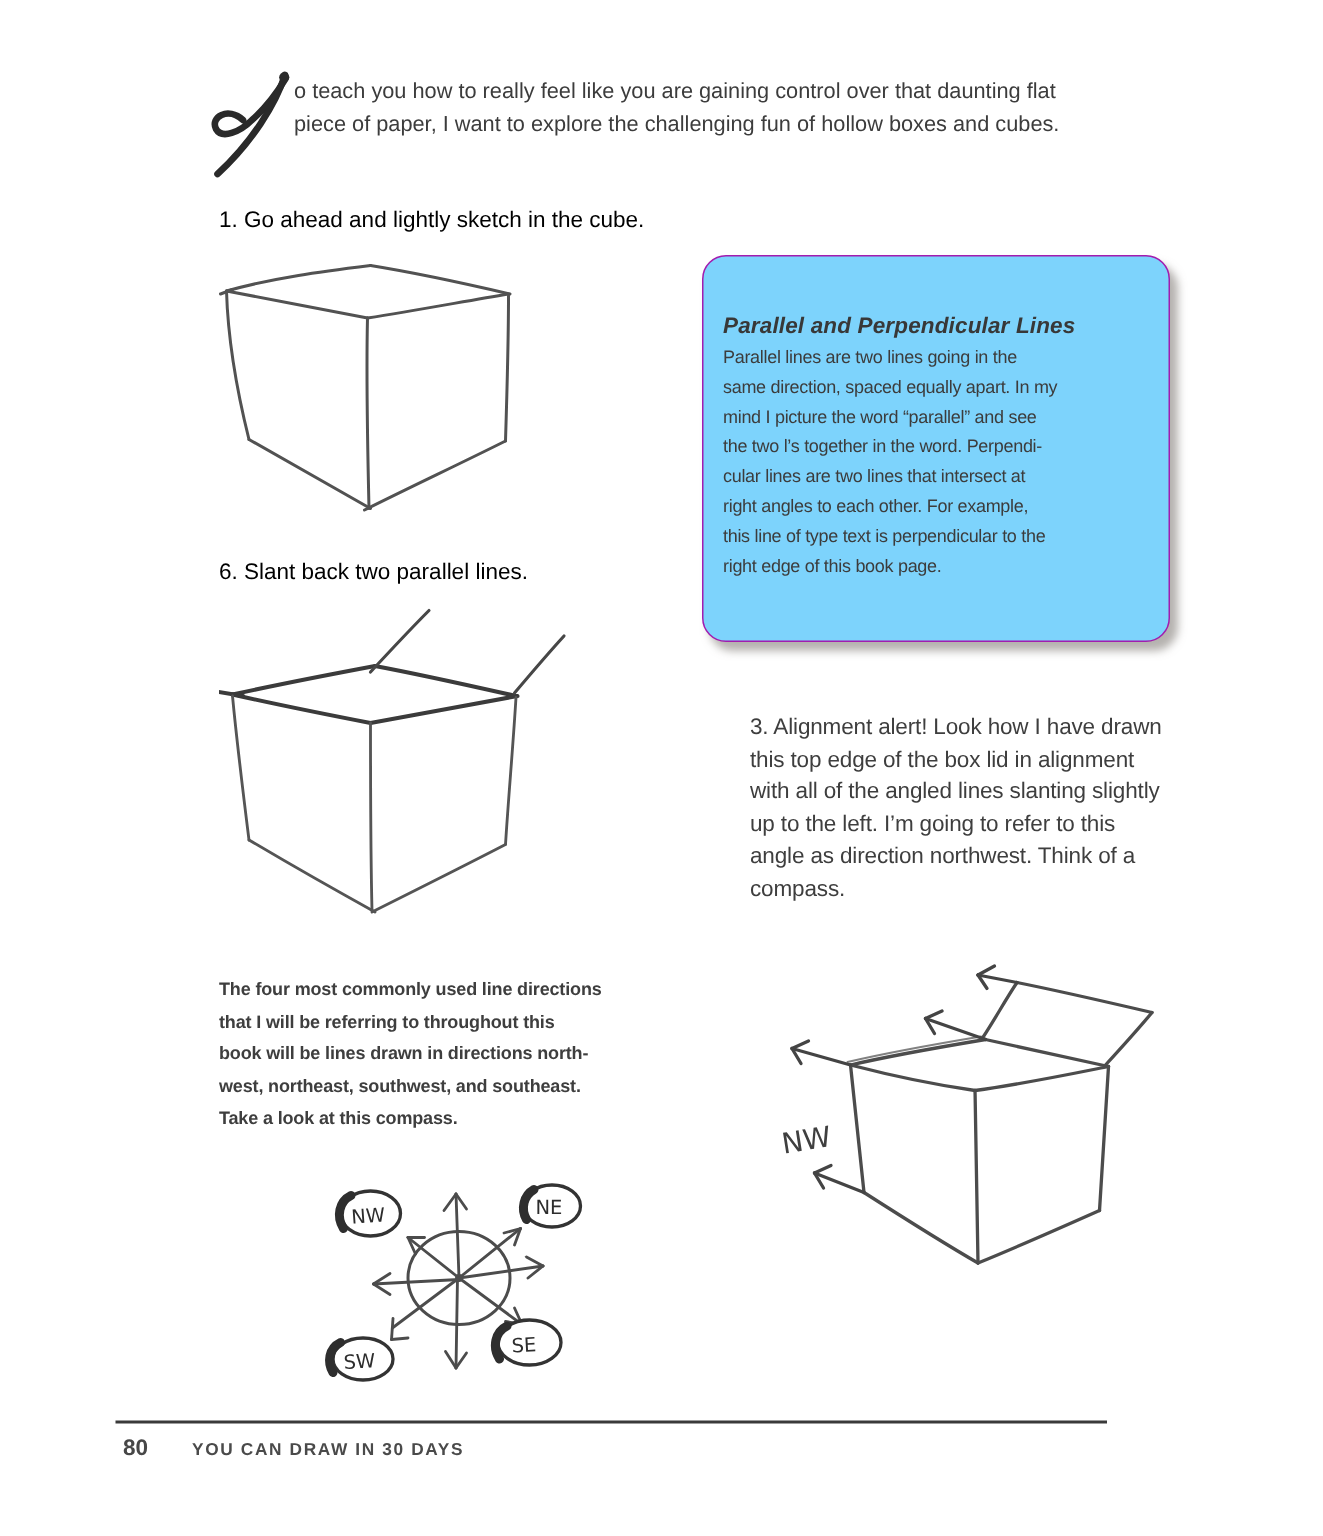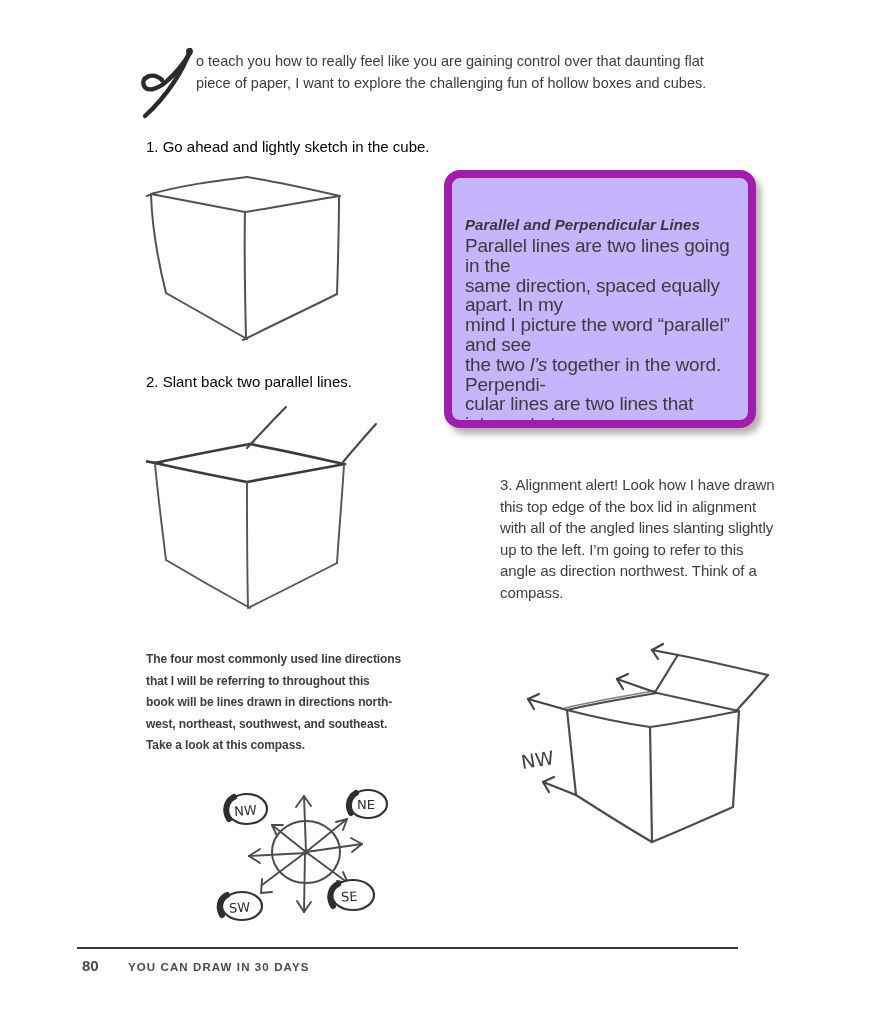--- a/index.html
+++ b/index.html
@@ -8,28 +8,28 @@
     font-family:"Liberation Sans", sans-serif; color:#3e3e3e; overflow:hidden;
   }
   .txt { position:absolute; white-space:pre-line; }
   .intro-text { left:196px; top:50px; width:620px; font-size:14.5px; line-height:22px; color:#3c3c3c; }
   .step-label { font-size:15px; white-space:nowrap; color:#000000; }
   .step1 { left:146px; top:138px; }
   .step2 { left:146px; top:373px; }
   .step3 { left:478px; top:474px; width:345px; font-size:15px; line-height:21.5px; letter-spacing:-0.1px;margin-left:22px; }
   .para-directions { left:146px; top:649px; width:345px; font-size:12px; line-height:21.5px; letter-spacing:-0.1px;font-weight:bold; }
   .callout {
-    position:absolute; left:444px; top:170px; width:312px; height:258px; box-sizing:border-box;
-    background:#c4b5fd; border:8px solid #a21caf; border-radius:16px;
+    position:absolute; left:468px; top:170px; width:312px; height:258px; box-sizing:border-box;
+    background:#7dd3fc; border:1px solid #a21caf; border-radius:16px;
     box-shadow:5px 6px 6px rgba(120,115,110,0.55);
     padding:38px 10px 0 13px; overflow:hidden;
   }
   .callout h3 { margin:0; font-size:15px; font-weight:bold; font-style:italic; color:#383838; letter-spacing:0.1px; }
-  .callout p { margin:3px 0 0 0; font-size:19px; line-height:19.8px; letter-spacing:-0.2px; white-space:pre-line; color:#3c3c3c; }
-  .callout p .it { font-style:italic; }
+  .callout p { margin:3px 0 0 0; font-size:12px; line-height:19.8px; letter-spacing:-0.2px; white-space:pre-line; color:#3c3c3c; }
+  .callout p .it { }
   .sketch { position:absolute; }
   .rule { position:absolute; left:77px; top:947px; width:661px; height:2px; background:#3a3a3a; }
   .page-num { position:absolute; left:82px; top:957px; font-size:15px; font-weight:bold; color:#474747; white-space:nowrap; }
   .book-title { position:absolute; left:128px; top:961px; font-size:11.5px; font-weight:bold; letter-spacing:1.1px; color:#4a4a4a; white-space:nowrap;text-align:right; }
 </style>
 </head>
 <body>
 
 <div class="page">
 
@@ -66,21 +66,21 @@
     <p><span>Parallel lines are two lines going in the
 same direction, spaced equally apart. In my
 mind I picture the word “parallel” and see
 the two </span><span class="it">l’s</span><span> together in the word. Perpendi-
 cular lines are two lines that intersect at
 right angles to each other. For example,
 this line of type text is perpendicular to the
 right edge of this book page.</span></p>
   </div>
 
-  <div class="txt step-label step2">2. Slant back two parallel lines.</div>
+  <div class="txt step-label step2">6. Slant back two parallel lines.</div>
 
   <svg class="sketch" style="left:146px; top:398px;" width="240" height="215" viewBox="0 0 240 215">
     <g fill="none" stroke="#3b3b3b" stroke-width="2.7" stroke-linecap="round">
       <path d="M-2,63 L16,66"></path>
       <path d="M9,65 C41,58 72,52 104,46"></path>
       <path d="M104,46 C136,52 167,59 198,66"></path>
       <path d="M9,65 C40,72 70,78 101,84"></path>
       <path d="M101,84 C134,78 166,72 199,66"></path>
     </g>
     <g fill="none" stroke="#474747" stroke-width="2.1" stroke-linecap="round">

